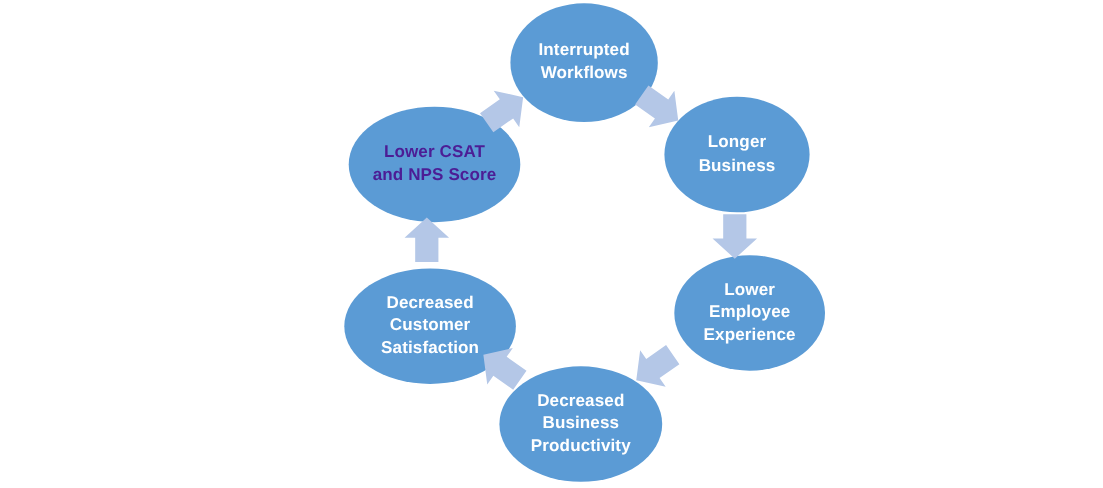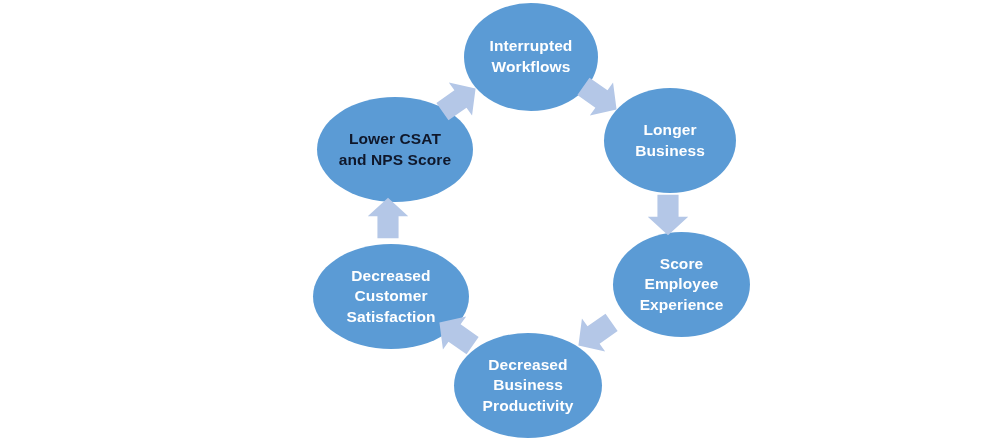--- a/index.html
+++ b/index.html
@@ -59,36 +59,36 @@
   <div id="nodes-layer">
       <div class="node" style="left: 438px; top: 3px; width: 134px; height: 108px; background: rgb(91, 155, 213);">
         <div class="node-label" style="color: rgb(255, 255, 255);">Interrupted
 Workflows</div>
       </div>
       <div class="node" style="left: 578px; top: 88px; width: 132px; height: 105px; background: rgb(91, 155, 213);">
         <div class="node-label" style="color: rgb(255, 255, 255);">Longer
 Business</div>
       </div>
       <div class="node" style="left: 587px; top: 232px; width: 137px; height: 105px; background: rgb(91, 155, 213);">
-        <div class="node-label" style="color: rgb(255, 255, 255);">Score
+        <div class="node-label" style="color: rgb(255, 255, 255);">Lower
 Employee
 Experience</div>
       </div>
       <div class="node" style="left: 428px; top: 333px; width: 148px; height: 105px; background: rgb(91, 155, 213);">
         <div class="node-label" style="color: rgb(255, 255, 255);">Decreased
 Business
 Productivity</div>
       </div>
       <div class="node" style="left: 287px; top: 244px; width: 156px; height: 105px; background: rgb(91, 155, 213);">
         <div class="node-label" style="color: rgb(255, 255, 255);">Decreased
 Customer
 Satisfaction</div>
       </div>
       <div class="node" style="left: 291px; top: 97px; width: 156px; height: 105px; background: rgb(91, 155, 213);">
-        <div class="node-label" style="color: #0f172a;">Lower CSAT
+        <div class="node-label" style="color: #4c1d95;">Lower CSAT
 and NPS Score</div>
       </div>
     </div>
   <div id="arrows-layer">
       <div class="arrow" style="left: 411px; top: 78px; transform: rotate(55deg);">
         <svg viewBox="0 0 100 100" preserveAspectRatio="none">
           <polygon points="50,4 96,46 74,46 74,96 26,96 26,46 4,46" fill="#B4C7E7"></polygon>
         </svg>
       </div>
       <div class="arrow" style="left: 552px; top: 76px; transform: rotate(125deg);">

